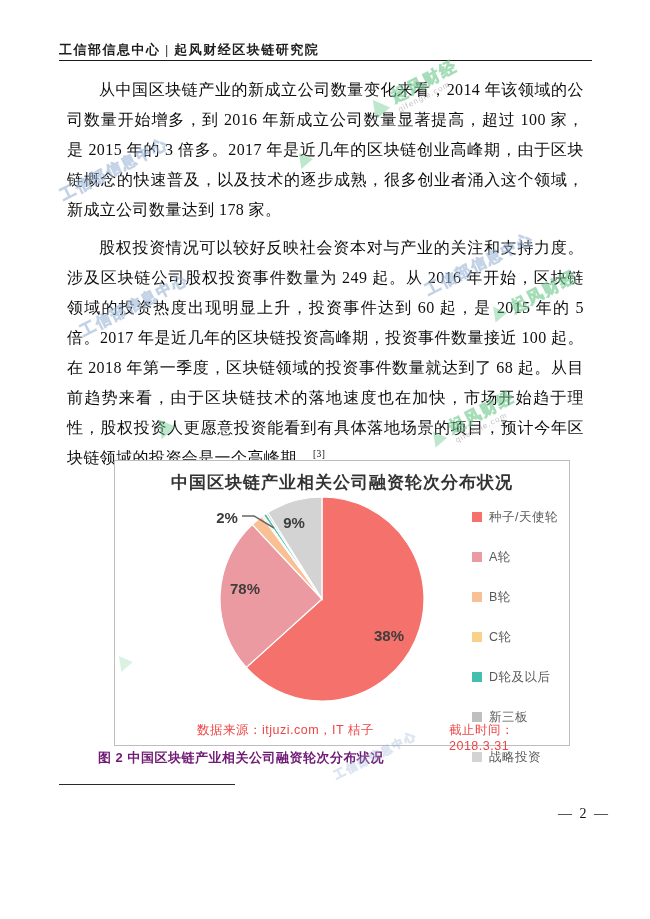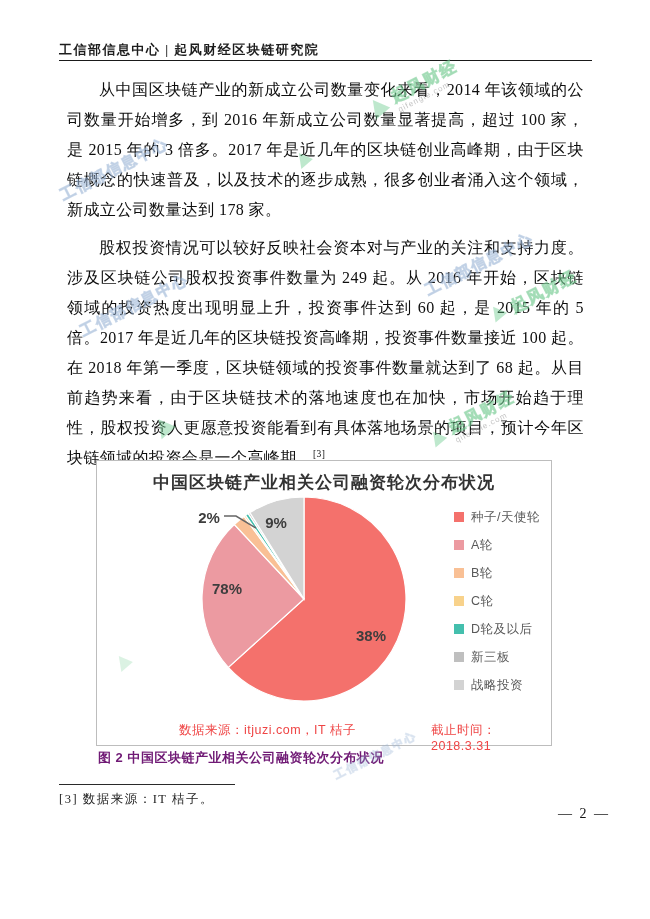--- a/index.html
+++ b/index.html
@@ -11,32 +11,32 @@
               font-size:13px;font-weight:bold;color:#1d1d1d;letter-spacing:1.5px;}
   .header-rule{position:absolute;top:60px;left:59px;width:533px;border-top:1.6px solid #1a1a1a;}
 
   
   .body-text{position:absolute;left:59px;top:67px;width:533px;font-size:16px;line-height:30px;
              text-align:justify;color:#0e0e0e;letter-spacing:0.4px;}
   .body-text p{margin:8px;text-indent:2em;}
   .body-text sup{font-size:9.5px;vertical-align:super;line-height:0;}
 
   
-  .figure-box{position:absolute;left:96px;top:460px;width:454px;height:284px;background:#fff;
+  .figure-box{position:absolute;left:114px;top:460px;width:454px;height:284px;background:#fff;
               border:1px solid #bdbdbd;font-family:"Liberation Sans","DejaVu Sans",sans-serif;}
   .chart-title{position:absolute;top:10px;left:0;right:0;text-align:center;font-size:17px;
                font-weight:bold;color:#333;letter-spacing:1px;}
   .pie{position:absolute;left:102px;top:33px;width:210px;height:210px;}
   .pct{position:absolute;transform:translate(-50%,-50%);font-size:15px;font-weight:600;color:#3d3d3d;}
   .pct-64{left:274px;top:174px;}
   .pct-25{left:130px;top:127px;}
   .pct-9{left:179px;top:61px;}
   .pct-2{left:112px;top:56px;}
   .callout{position:absolute;left:126px;top:50px;width:36px;height:20px;}
-  .legend{position:absolute;left:357px;top:46px;display:flex;flex-direction:column;gap:8px;}
+  .legend{position:absolute;left:357px;top:46px;display:flex;flex-direction:column;gap:20px;}
   .lg-item{display:flex;align-items:center;gap:7px;height:20px;}
   .lg-sw{width:10px;height:10px;flex:none;}
   .lg-tx{font-size:12.5px;color:#595959;letter-spacing:0.5px;}
   .src-note{position:absolute;top:261px;font-size:12.5px;color:#ef4444;letter-spacing:0.5px;}
   .src-note.src{left:82px;}
   .src-note.cut{left:292px;margin-left:42px;}
 
   .fig-caption{position:absolute;left:98px;top:749px;width:454px;text-align:left;font-weight:bold;
                font-size:13px;color:#701a75;font-family:"Liberation Sans","DejaVu Sans",sans-serif;
                letter-spacing:0.5px;}
@@ -169,16 +169,15 @@
         </div>
       </div>
 
     <div class="src-note src">数据来源：itjuzi.com，IT 桔子</div>
     <div class="src-note cut">截止时间：2018.3.31</div>
   </div>
 
   <div class="fig-caption">图 2  中国区块链产业相关公司融资轮次分布状况</div>
 
   <div class="foot-rule"></div>
-  <div class="footnote">[3] 数据来源：IT 桔子。</div>
   <div class="page-num">— 2 —</div>
 
 </div>
 
 </body></html>

